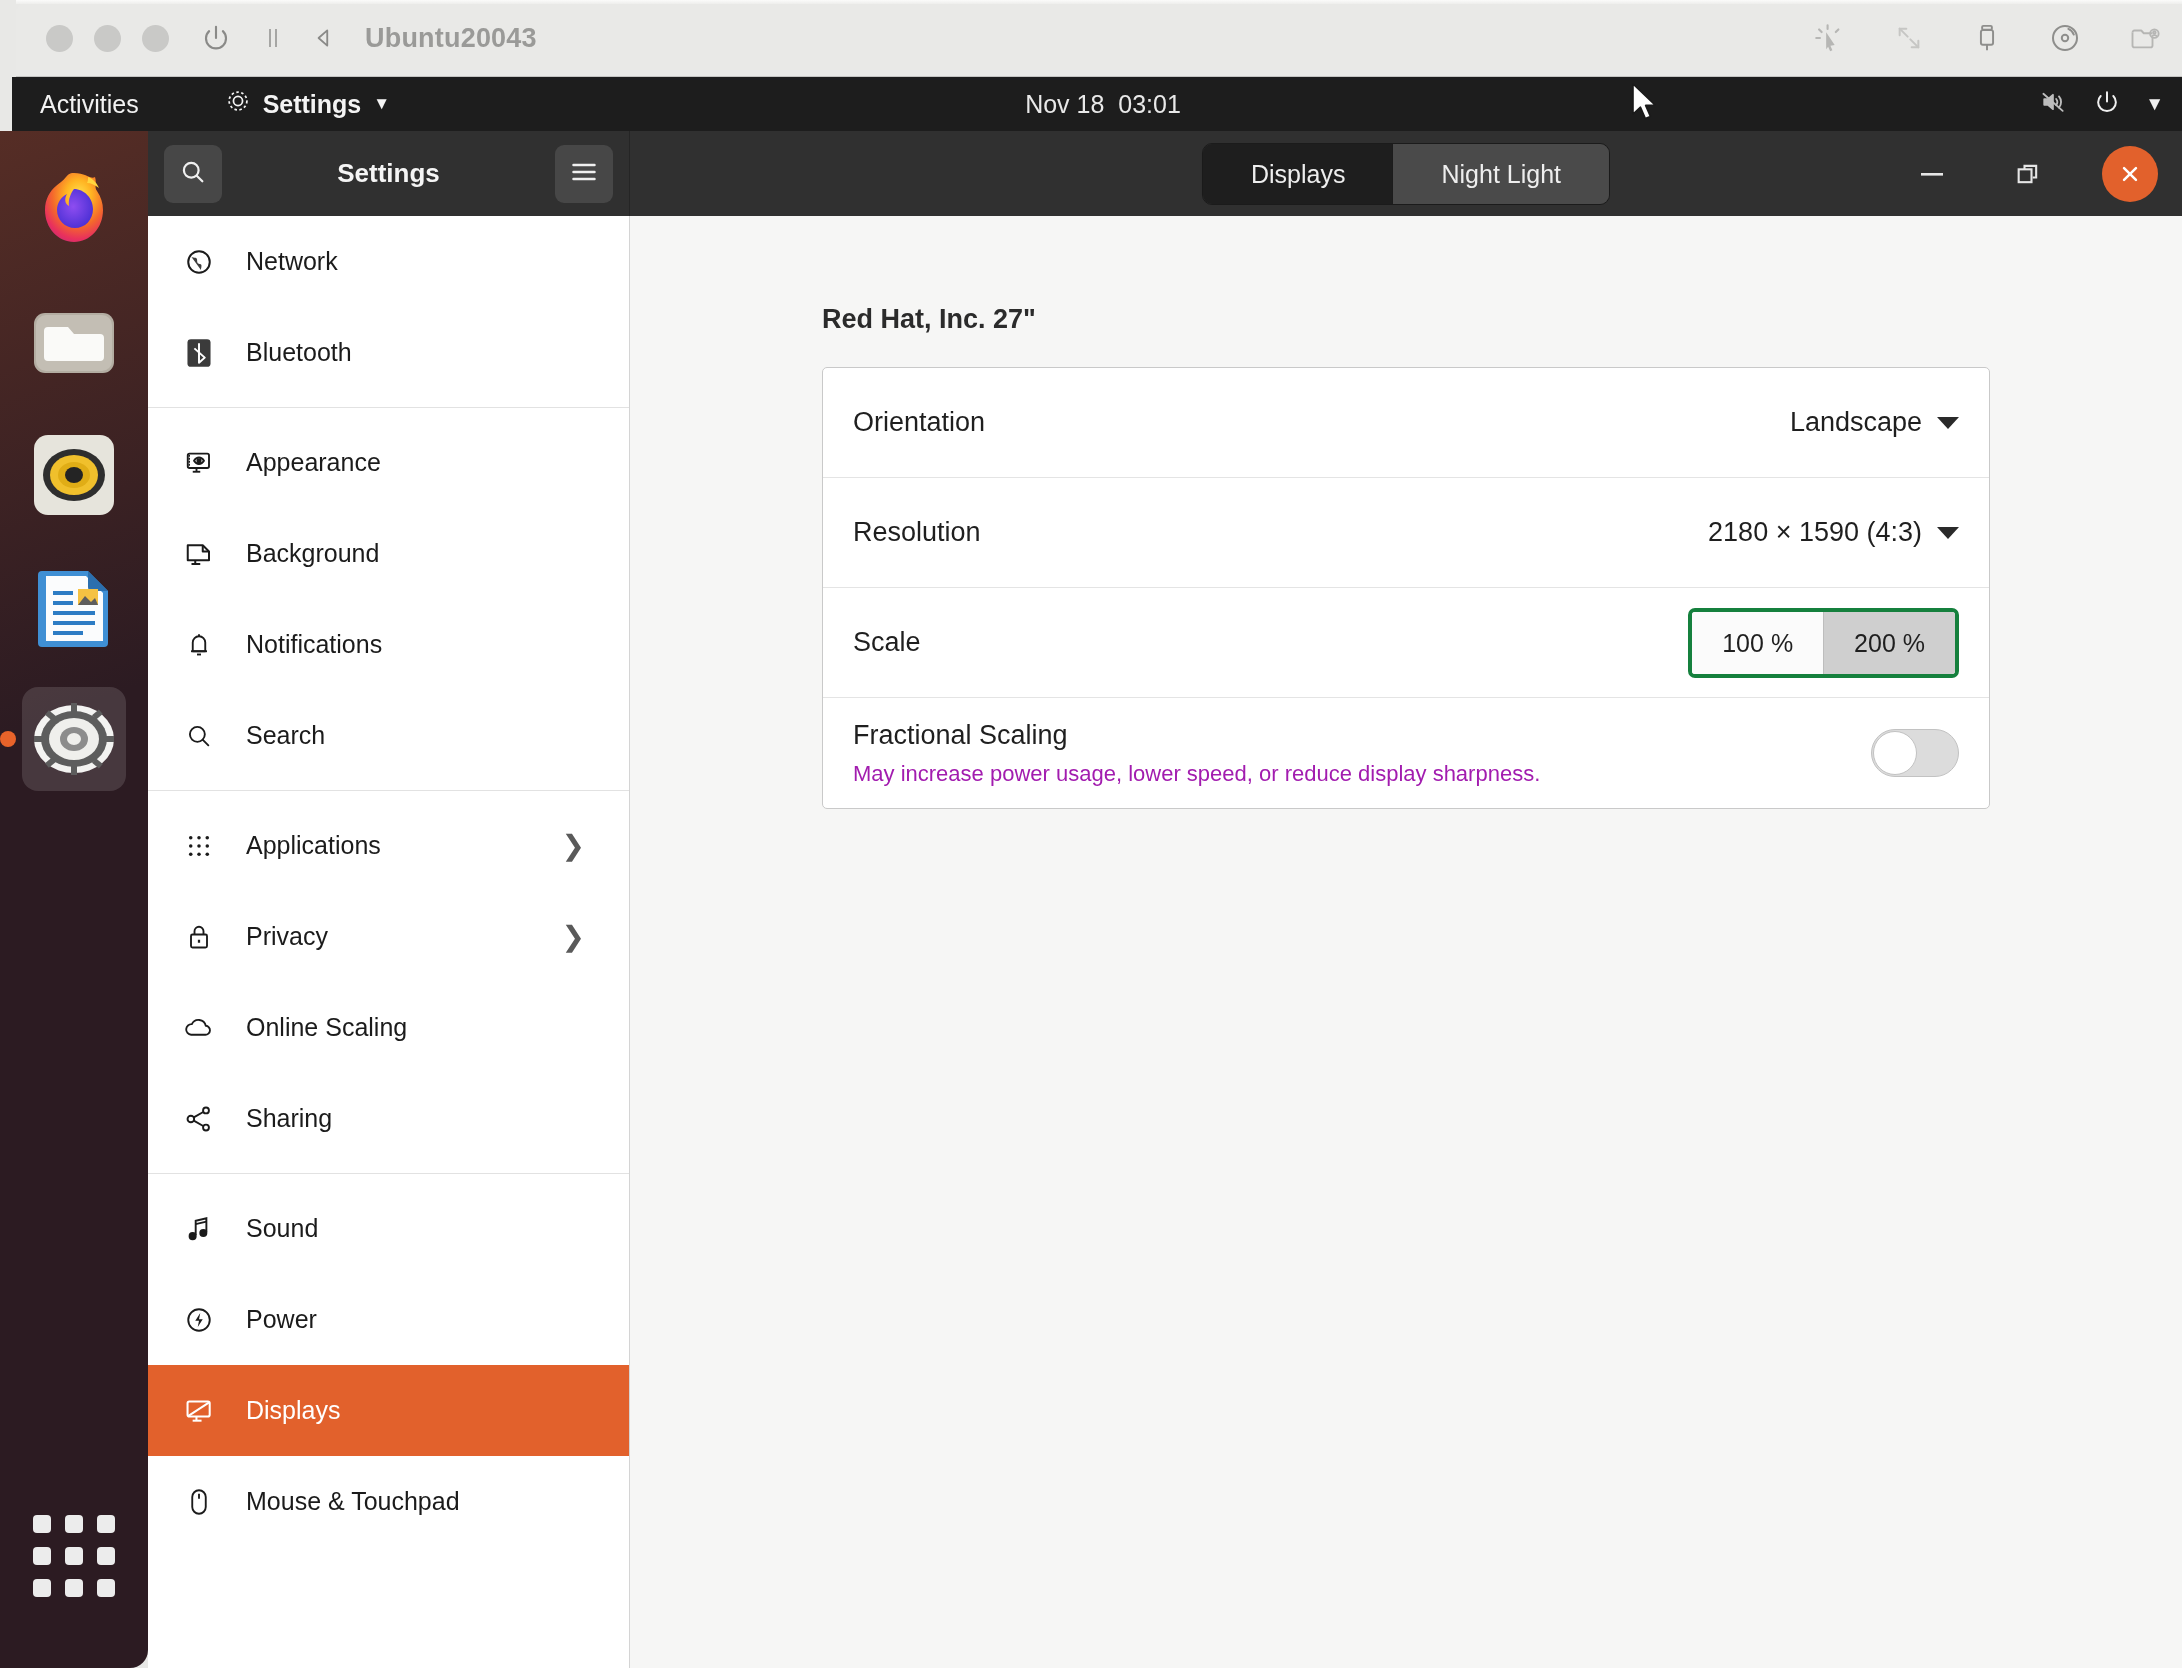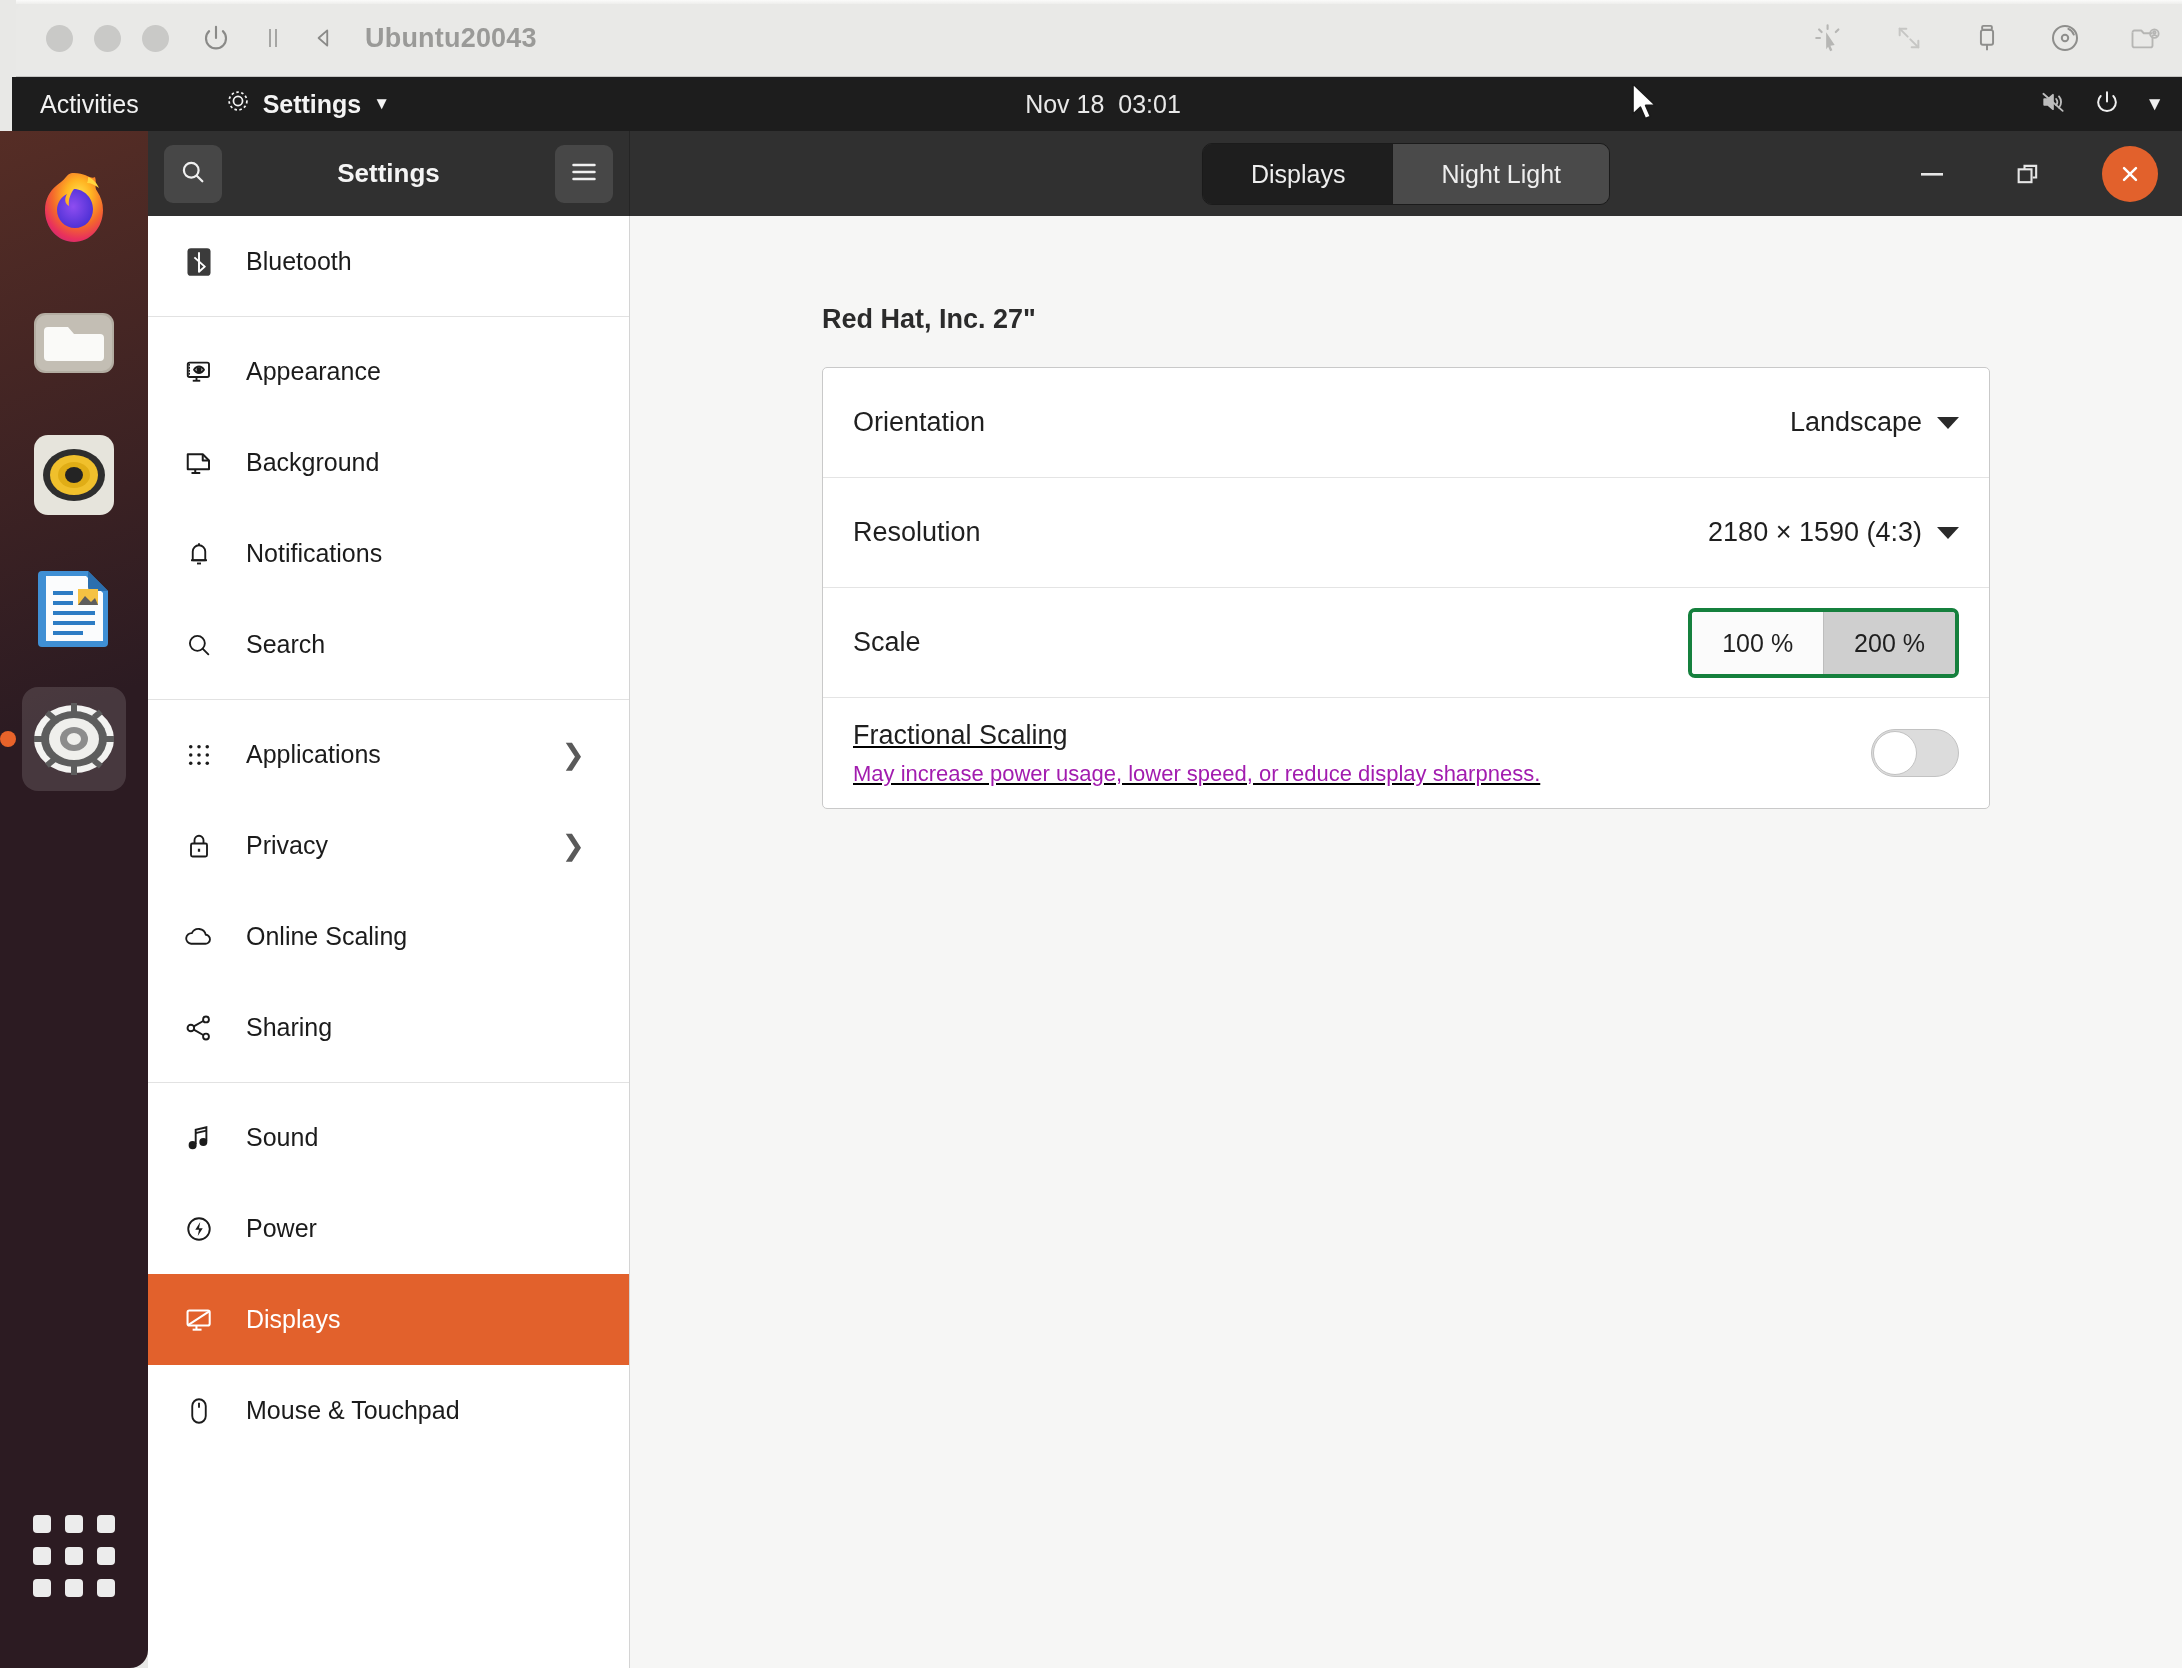--- a/index.html
+++ b/index.html
@@ -148,21 +148,21 @@
     margin: 88px 0 0 192px;
   }
   #settings-card {
     margin: 32px 0 0 192px; width: 1168px; background: #ffffff;
     border: 1px solid #c9c9c9; border-radius: 5px; overflow: hidden;
   }
   .card-row {
     display: flex; align-items: center; padding: 0 30px;
     border-bottom: 1px solid #e4e4e4; min-height: 110px;
   }
-  .card-row:last-child { border-bottom: none; text-decoration: underline; }
+  .card-row:last-child { border-bottom: none; }
   .row-label { font-size: 27px; color: #1f1f1f; }
   .row-value {
     margin-left: auto; display: flex; align-items: center; gap: 15px;
     font-size: 27px; color: #1f1f1f;
   }
   .caret-down { width: 0; height: 0; border-left: 11px solid transparent;
     border-right: 11px solid transparent; border-top: 12px solid #2a2a2a; }
 
   #scale-segmented {
     margin-left: auto; display: flex; border: 4px solid #15803d;
@@ -435,20 +435,29 @@
             </svg>
           </span>
         </div>
       </div>
     </div>
 
     <div id="settings-body">
 
       <div id="sidebar">
 
+        <div class="side-item">
+          <span class="side-icon">
+            <svg width="30" height="30" viewBox="0 0 24 24" fill="none" stroke="#1b1b1b" stroke-width="1.6">
+              <circle cx="12" cy="12" r="8.6"></circle>
+              <path d="M6 8c2 1 3 0 4 1s0 3 1 4 3 0 3 2-1 3 0 4" fill="#1b1b1b" stroke="none" opacity=".85"></path>
+            </svg>
+          </span>
+          <span class="side-label">Network</span>
+        </div>
 
         <div class="side-item">
           <span class="side-icon">
             <svg width="28" height="30" viewBox="0 0 22 26">
               <rect x="1" y="1" width="20" height="24" rx="3" fill="#3b3b3b"></rect>
               <path d="M11 4.5v17l5-4.5-9-8M7 9l9 8" stroke="#ffffff" stroke-width="1.7" fill="none" stroke-linejoin="round"></path>
             </svg>
           </span>
           <span class="side-label">Bluetooth</span>
         </div>

